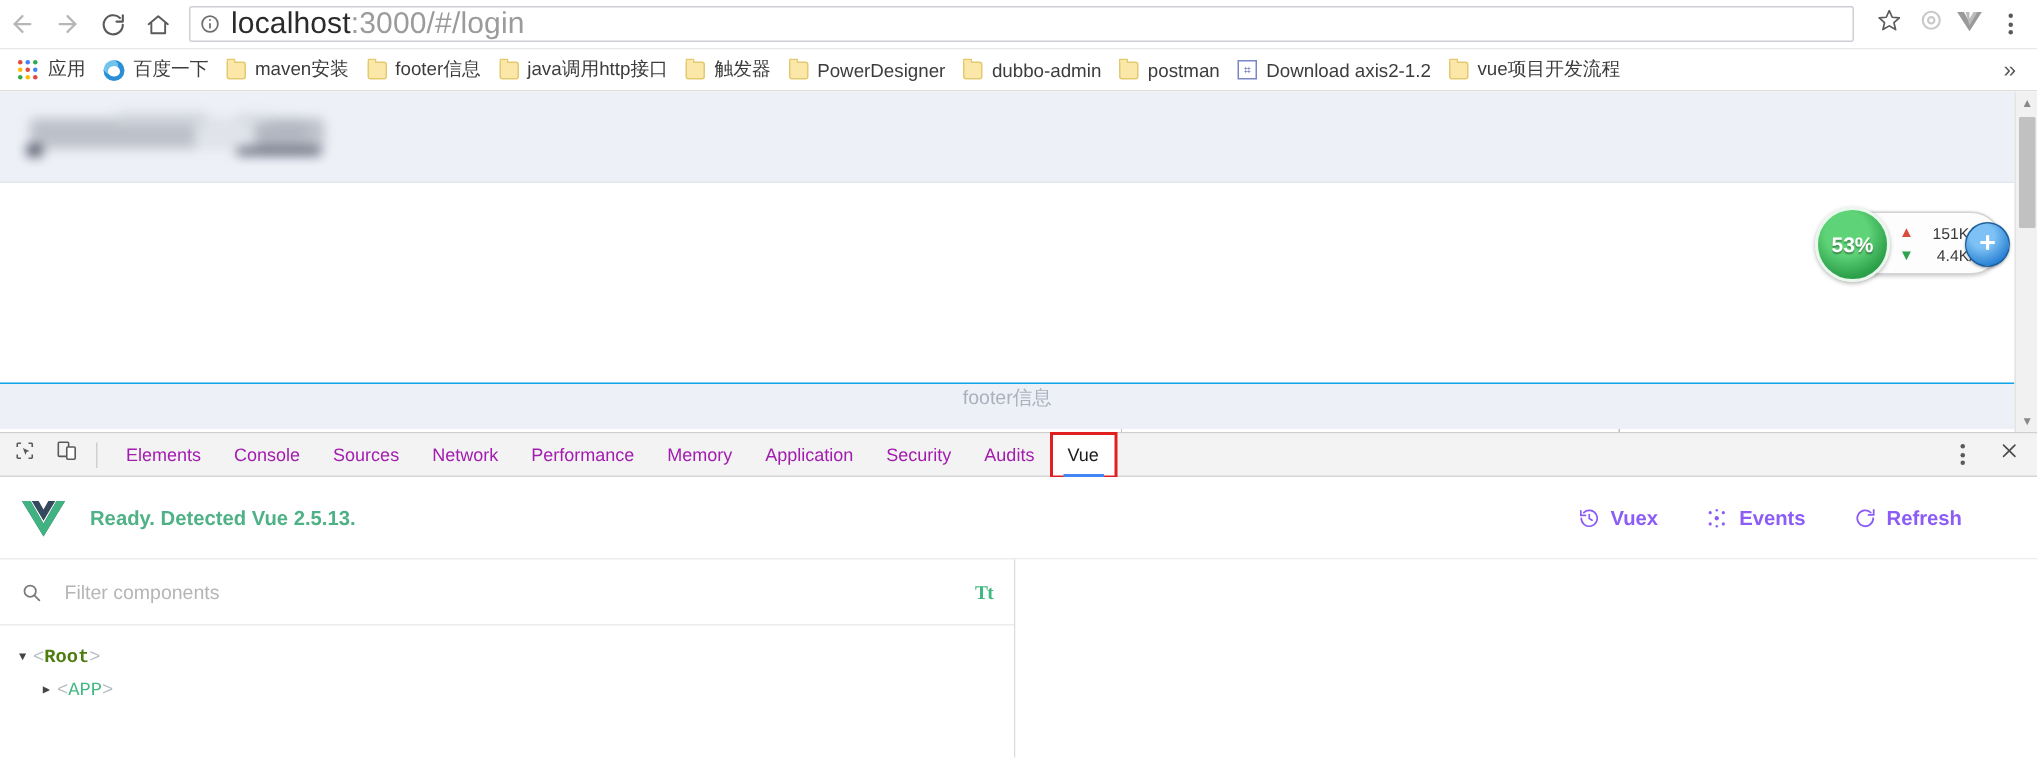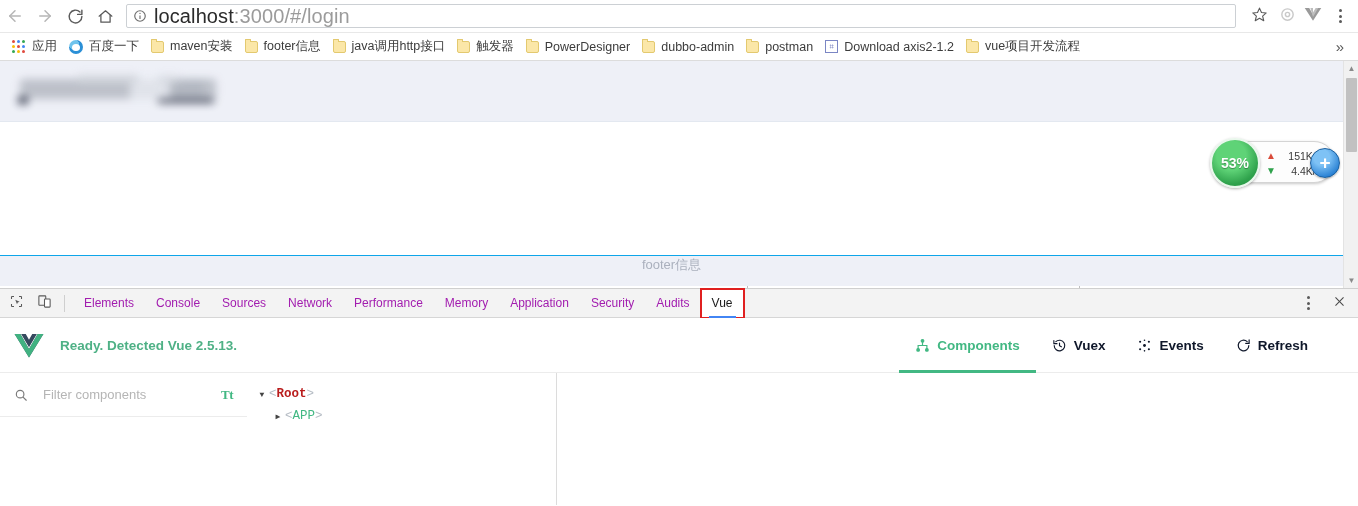--- a/index.html
+++ b/index.html
@@ -209,32 +209,32 @@
   .vue-panel{position:relative;height:188px;background:#ffffff;}
   .vue-header{
     position:relative;height:55px;display:flex;align-items:center;
     border-bottom:1px solid #ececec;box-sizing:border-box;font-weight:bold;
   }
   .vue-logo{margin-left:14px;margin-right:16px;flex:0 0 auto;display:flex;align-items:center;}
   .vue-status{font-size:13.5px;color:#4fb186;}
   .vue-actions{margin-left:auto;display:flex;align-items:flex-end;height:55px;padding-right:34px;}
   .vue-action{
     height:55px;display:flex;align-items:center;gap:7px;
-    padding:0 16px;font-size:13.5px;color:#0f172a;position:relative;box-sizing:border-box;
+    padding:0 16px;font-size:13.5px;color:#8b5cf6;position:relative;box-sizing:border-box;
   }
   .vue-action.active{color:#42b883;}
   .vue-action.active::after{
     content:"";position:absolute;left:0;right:0;bottom:0;height:3px;background:#42b883;
   }
   .vue-action .ic{display:flex;align-items:center;flex:0 0 auto;}
 
   .vue-split{position:relative;height:132px;display:flex;}
   .tree-pane{
-    width:557px;flex:0 0 auto;border-right:1px solid #dcdcdc;box-sizing:border-box;
-    display:flex;flex-direction:row;
+    width:677px;flex:0 0 auto;border-right:1px solid #dcdcdc;box-sizing:border-box;
+    display:flex;flex-direction:column;
   }
   .filter-row{
     height:44px;display:flex;align-items:center;padding:0 14px;
     border-bottom:1px solid #ececec;box-sizing:border-box;flex:0 0 auto;
   }
   .filter-ico{color:#7a7a7a;display:flex;align-items:center;flex:0 0 auto;}
   .filter-input{
     border:none;outline:none;flex:1 1 auto;margin-left:13px;
     font-size:13px;color:#333;font-family:"Liberation Sans",sans-serif;background:transparent;
   }
@@ -249,21 +249,21 @@
     font-family:"Liberation Mono","DejaVu Sans Mono",monospace;
   }
   .tree-node.lvl1{padding-left:8px;}
   .tree-node.lvl2{padding-left:24px;}
   .caret{
     width:14px;flex:0 0 auto;font-size:8px;color:#444;display:flex;
     align-items:center;justify-content:center;
   }
   .tag-br{color:#b5bcc4;}
   .tag-nm{color:#42b883;}
-  .tree-node .nm-root{color:#b91c1c;font-weight:bold;}
+  .tree-node .nm-root{color:#4d7c0f;font-weight:bold;}
   .detail-pane{flex:1 1 auto;background:#ffffff;}
 </style>
 </head>
 <body>
 
 <div class="screen">
 
   <div class="browser-toolbar">
     <div class="nav-btn">
       <span>
@@ -497,31 +497,20 @@
         <span class="vue-logo">
           <svg width="30" height="27" viewBox="0 0 26 22">
             <polygon points="0.5,1 5.5,1 13,14 20.5,1 25.5,1 13,21.5" fill="#35495e"></polygon>
             <polygon points="0.5,1 5.5,1 13,14 20.5,1 25.5,1 13,21.5" fill="#42b883" opacity="0.95"></polygon>
             <polygon points="6.2,1 10.2,1 13,6 15.8,1 19.8,1 13,12.5" fill="#35495e"></polygon>
           </svg>
         </span>
         <span class="vue-status">Ready. Detected Vue 2.5.13.</span>
 
         <div class="vue-actions">
-          <div class="vue-action active">
-            <span class="ic">
-              <svg width="15" height="15" viewBox="0 0 24 24" fill="none" stroke="currentColor" stroke-width="1.9" stroke-linecap="round">
-                  <circle cx="12" cy="4.5" r="2.1" fill="currentColor"></circle>
-                  <circle cx="5" cy="19" r="2.1" fill="currentColor"></circle>
-                  <circle cx="19" cy="19" r="2.1" fill="currentColor"></circle>
-                  <path d="M12 6.6v5.4M12 12h-7v5M12 12h7v5"></path>
-                </svg>
-            </span>
-            <span>Components</span>
-          </div>
           <div class="vue-action">
             <span class="ic">
               <svg width="15" height="15" viewBox="0 0 24 24" fill="none" stroke="currentColor" stroke-width="1.8" stroke-linecap="round">
                   <path d="M3.5 12a8.5 8.5 0 1 0 2.6-6.1"></path>
                   <polyline points="3 4 3 9 8 9"></polyline>
                   <path d="M12 8v4.3l3 1.8"></path>
                 </svg>
             </span>
             <span>Vuex</span>
           </div>

